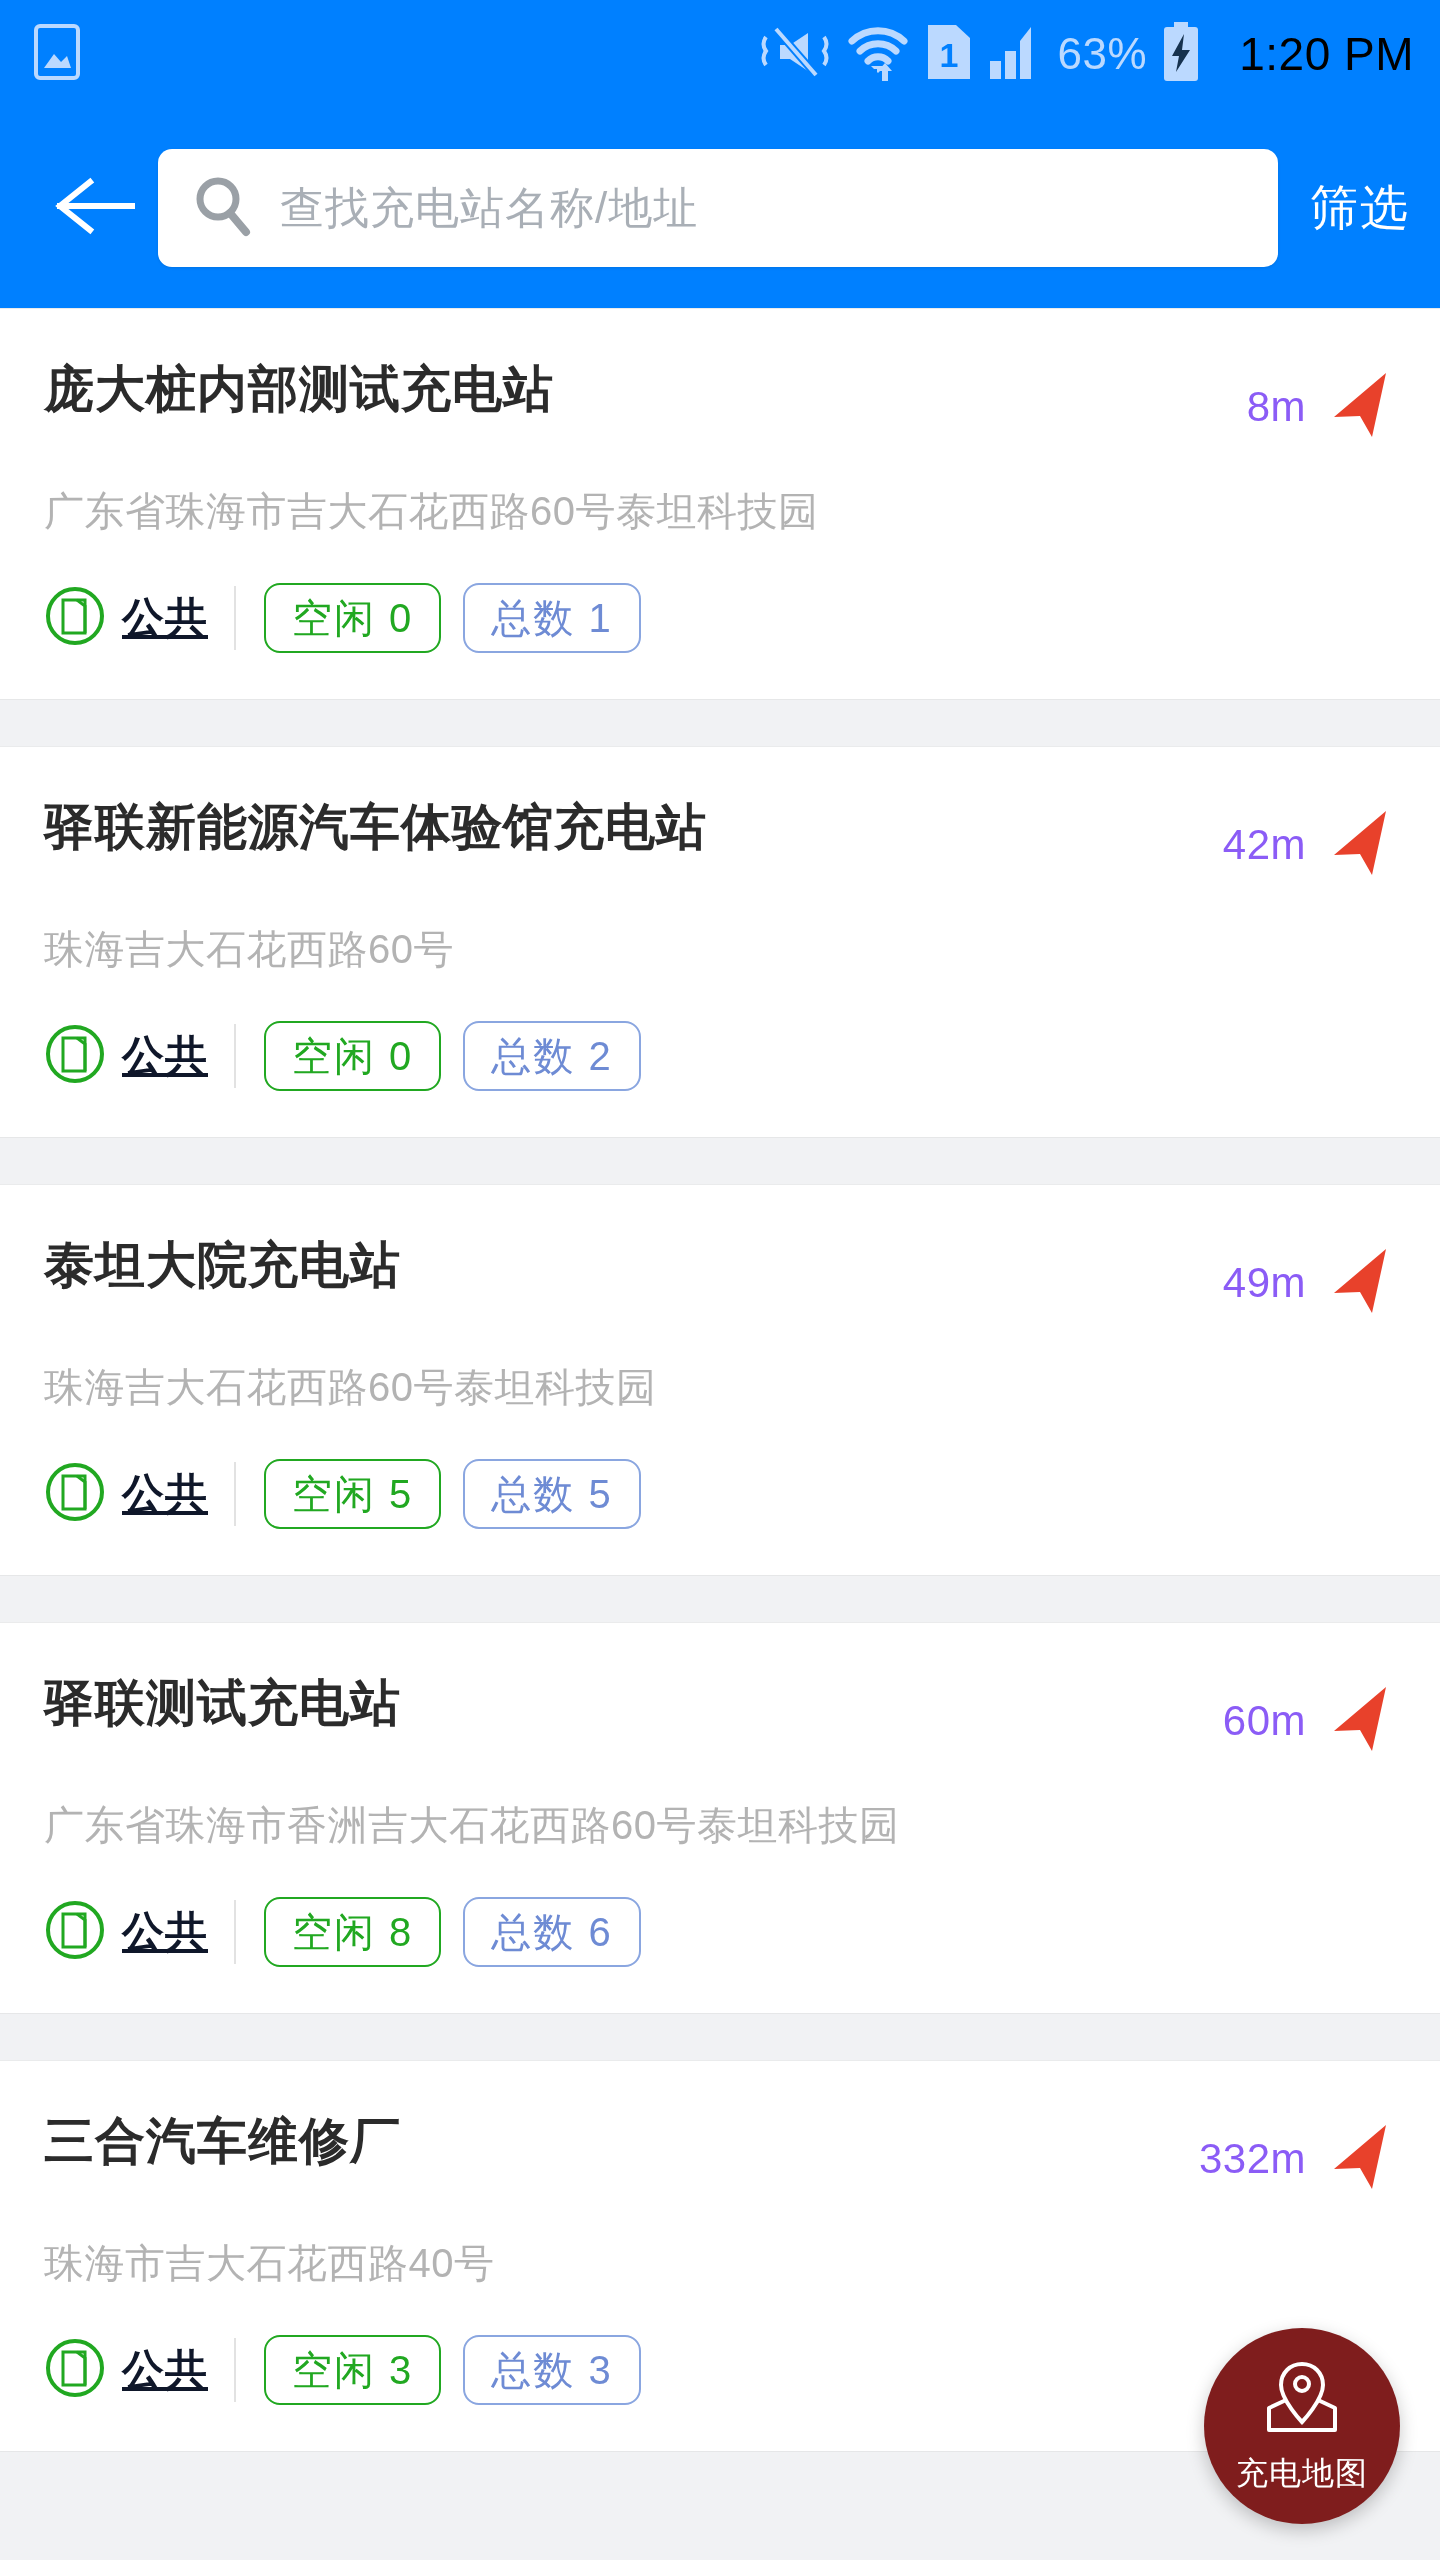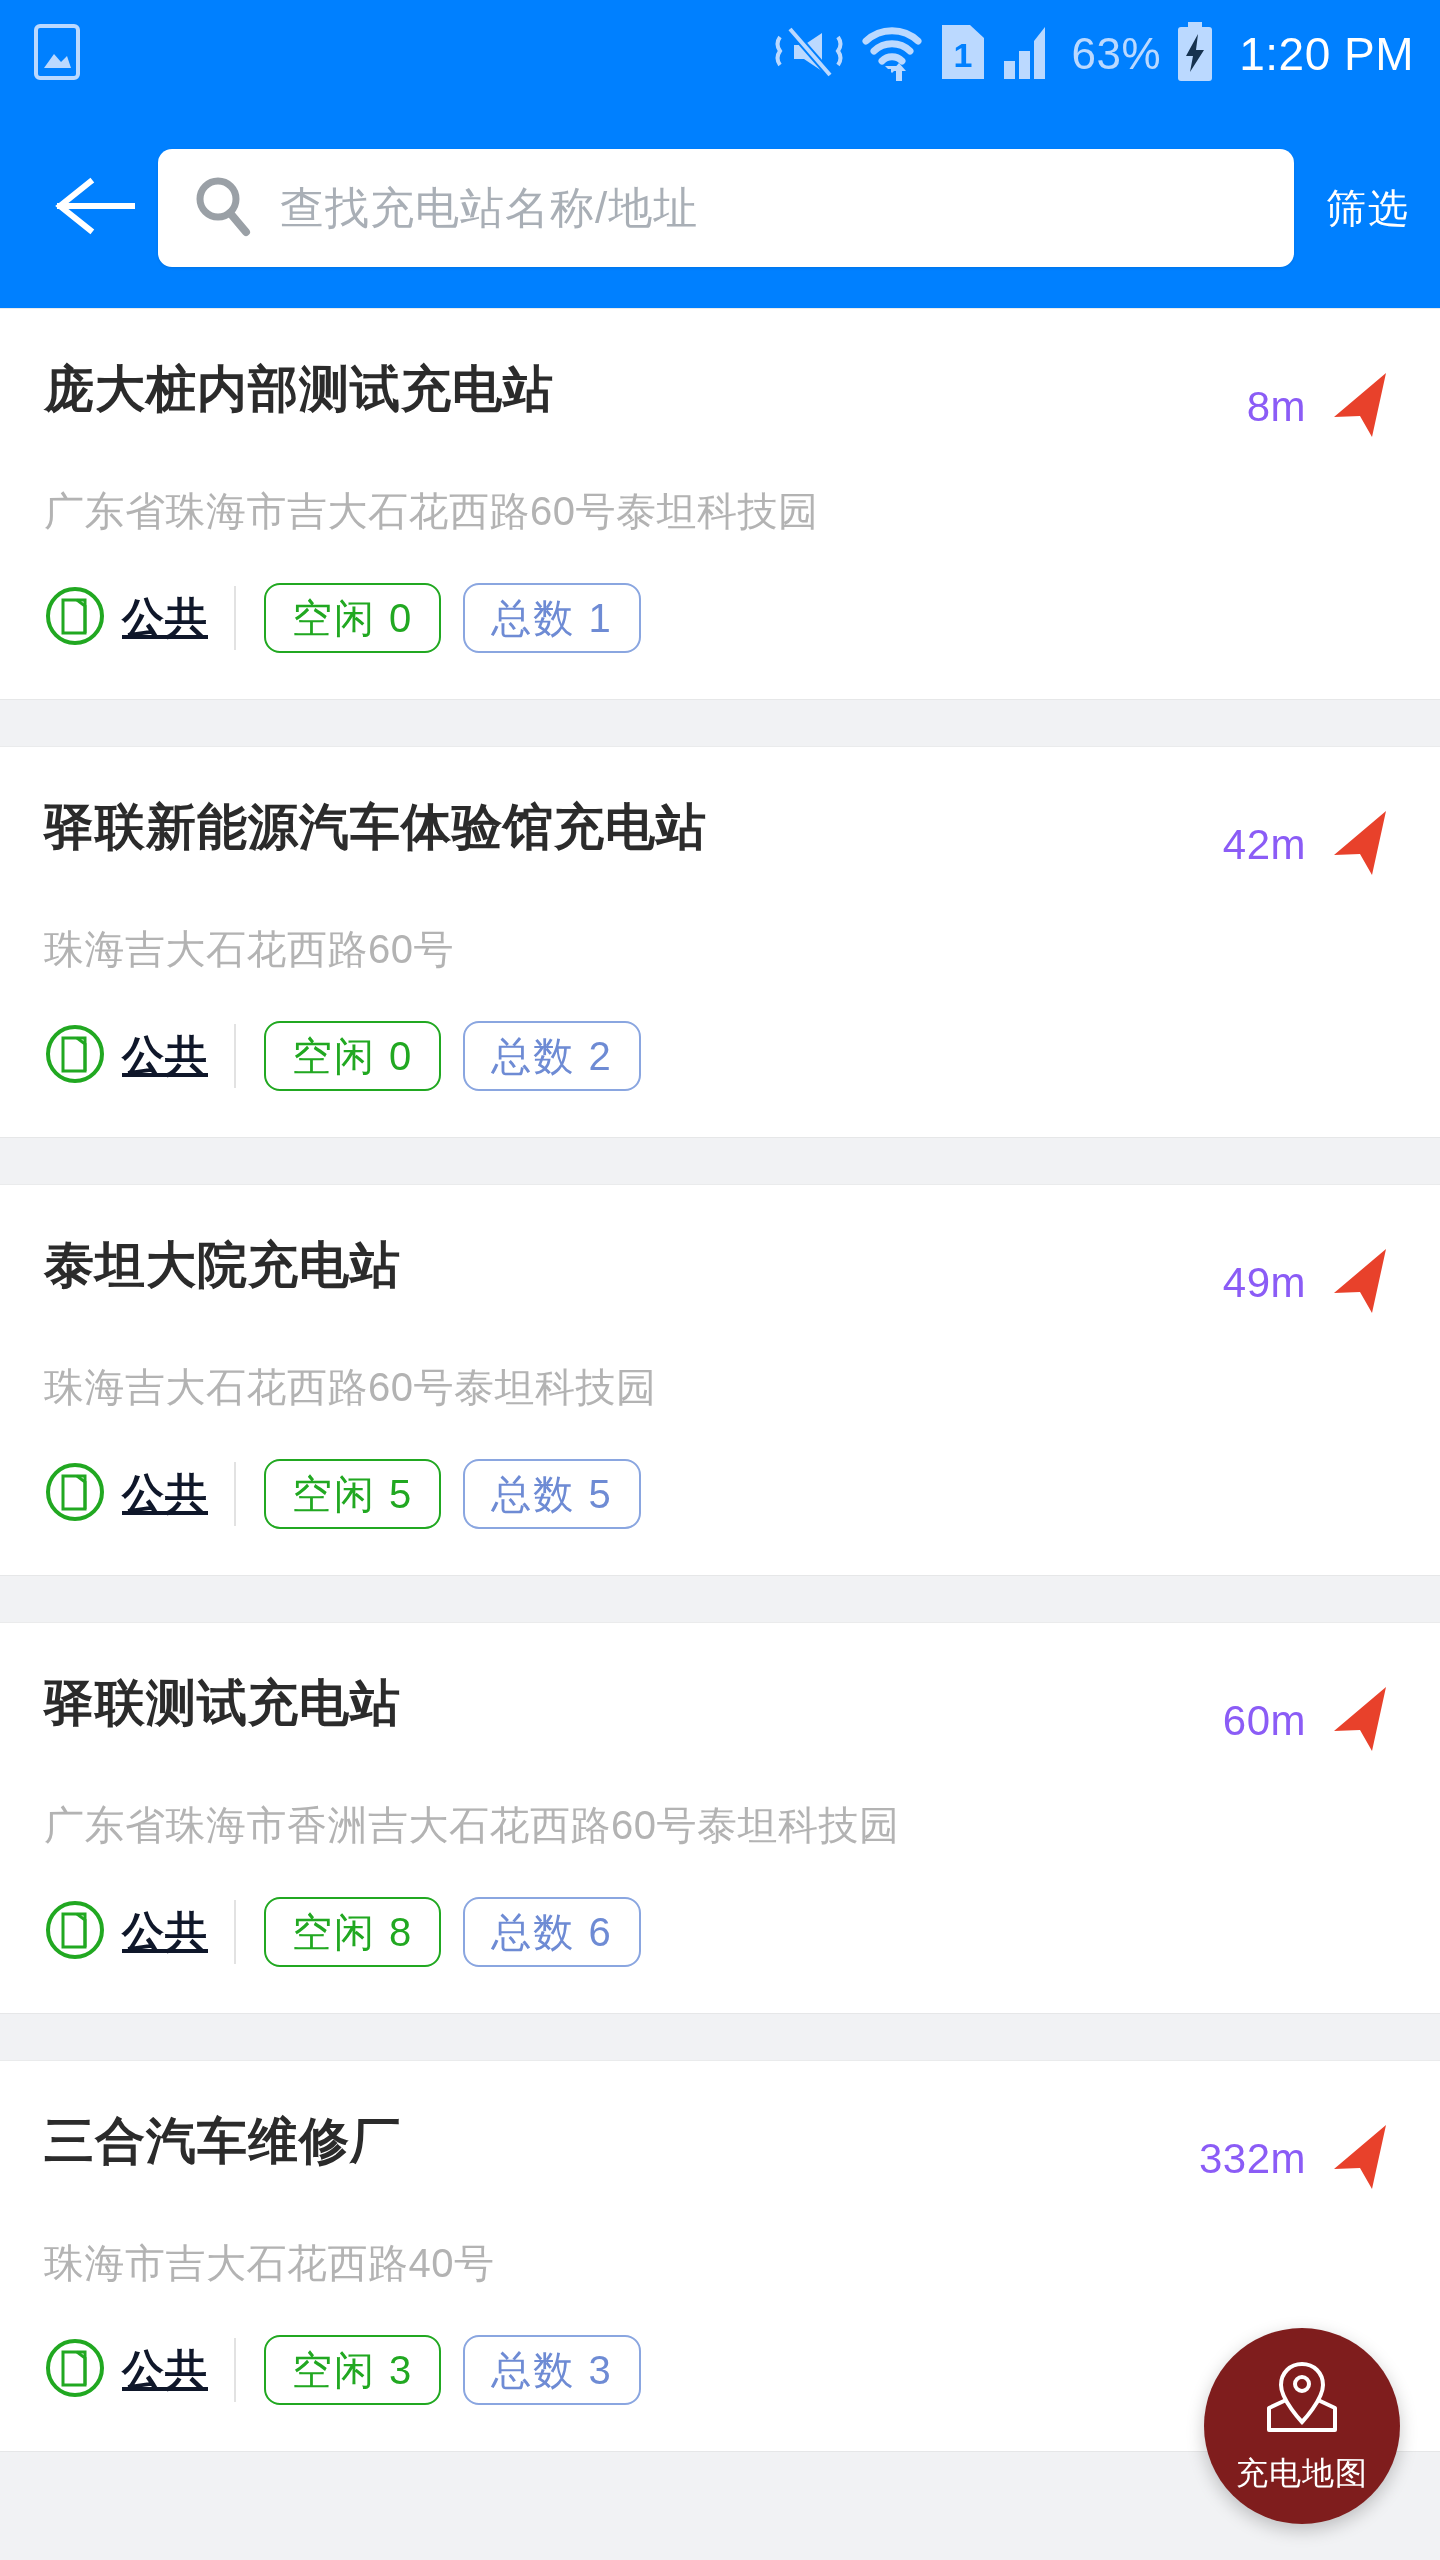--- a/index.html
+++ b/index.html
@@ -19,21 +19,21 @@
     padding:0 26px 0 34px;
   }
   .sb-left{ display:flex; align-items:center; }
   .sb-right{ margin-left:auto; display:flex; align-items:center; gap:14px; }
   .sb-icon{ display:block; }
   .sb-pct{
     color:#BBD9FF; font-size:44px; letter-spacing:0.5px;
     font-family:"Liberation Sans",sans-serif;
   }
   .sb-time{
-    color:#ffffff; font-size:46px; letter-spacing:0.5px; margin-left:10px;
+    color:#000000; font-size:46px; letter-spacing:0.5px; margin-left:24px;
   }
 
   
   .appbar{
     height:200px;
     background:#0080FF;
     display:flex; align-items:center;
     padding:0 16px 0 40px;
   }
   .backbtn{
@@ -52,21 +52,21 @@
     box-shadow:0 1px 3px rgba(0,0,0,.10);
     overflow:hidden;
   }
   .search-icon{ flex:0 0 auto; margin-right:26px; }
   .search-ph{
     color:#A9AFB6; font-size:44px; white-space:nowrap;
     letter-spacing:1px;
   }
   .filterbtn{
     flex:0 0 auto;
-    color:#FFFFFF; font-size:40px;
+    color:#FFFFFF; font-size:48px;
     padding:0 14px 0 18px;
     letter-spacing:2px;
   }
 
   
   .list{ background:#F1F2F4; }
   .card{
     background:#FFFFFF;
     position:relative;
     padding:52px 40px 46px 44px;

